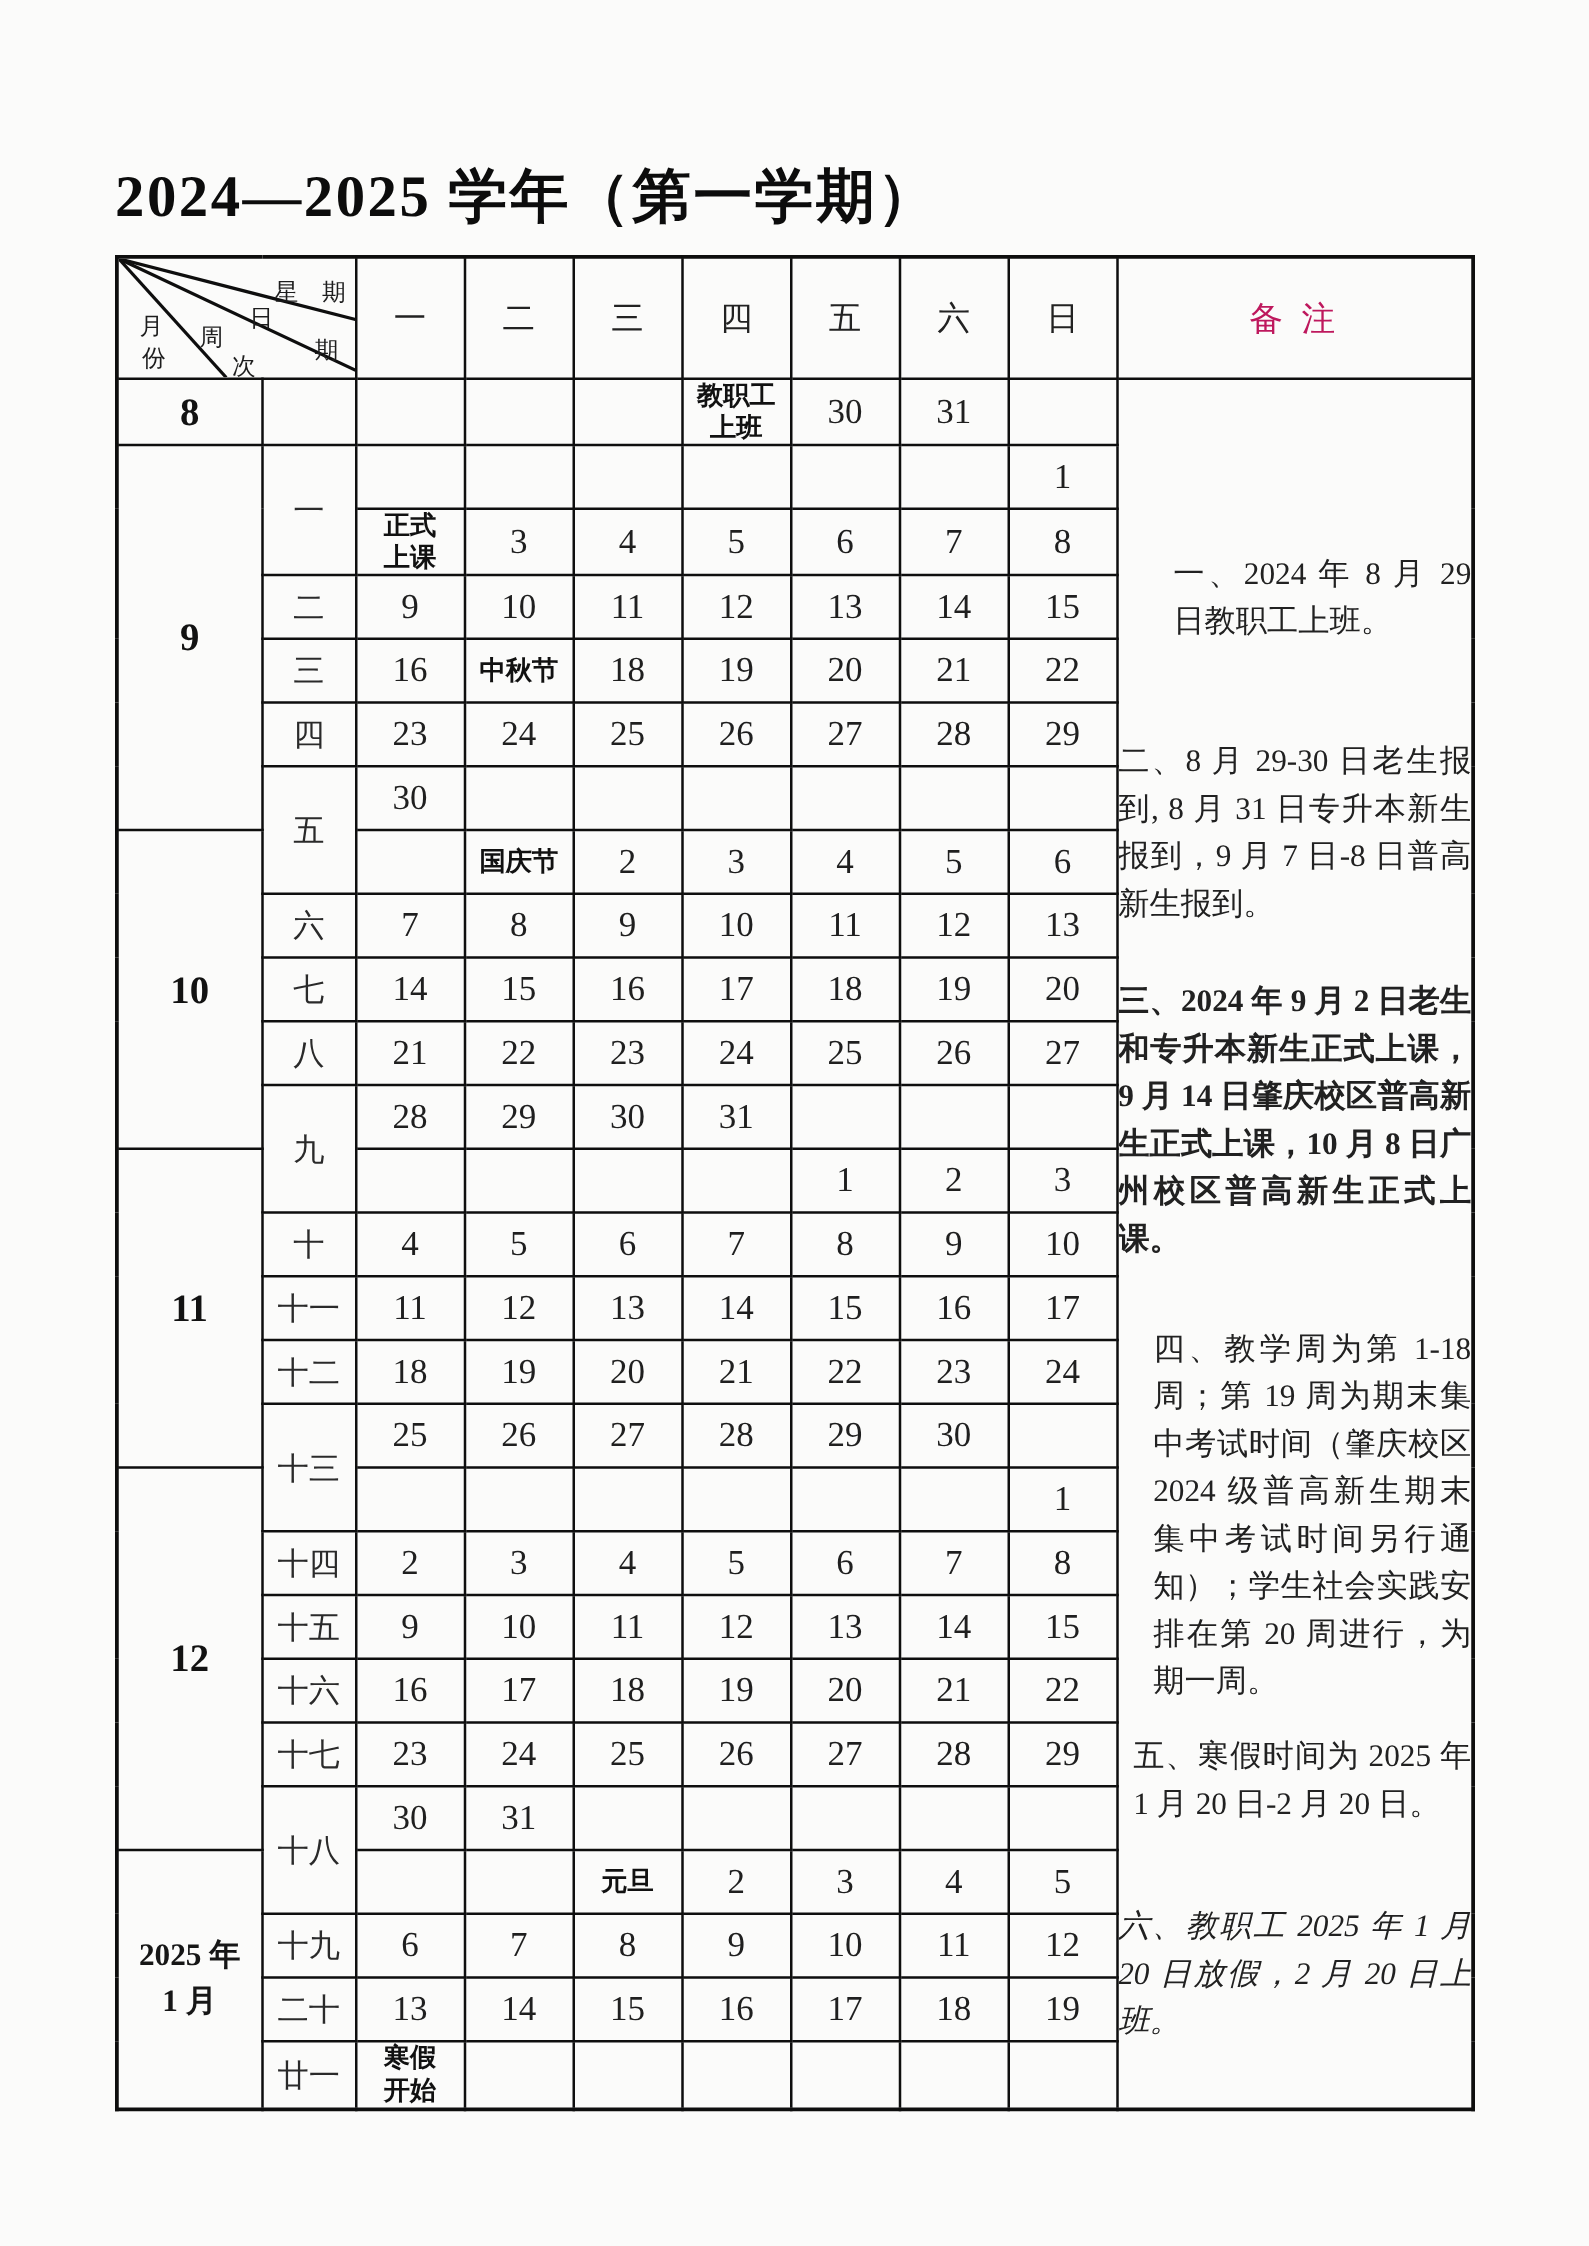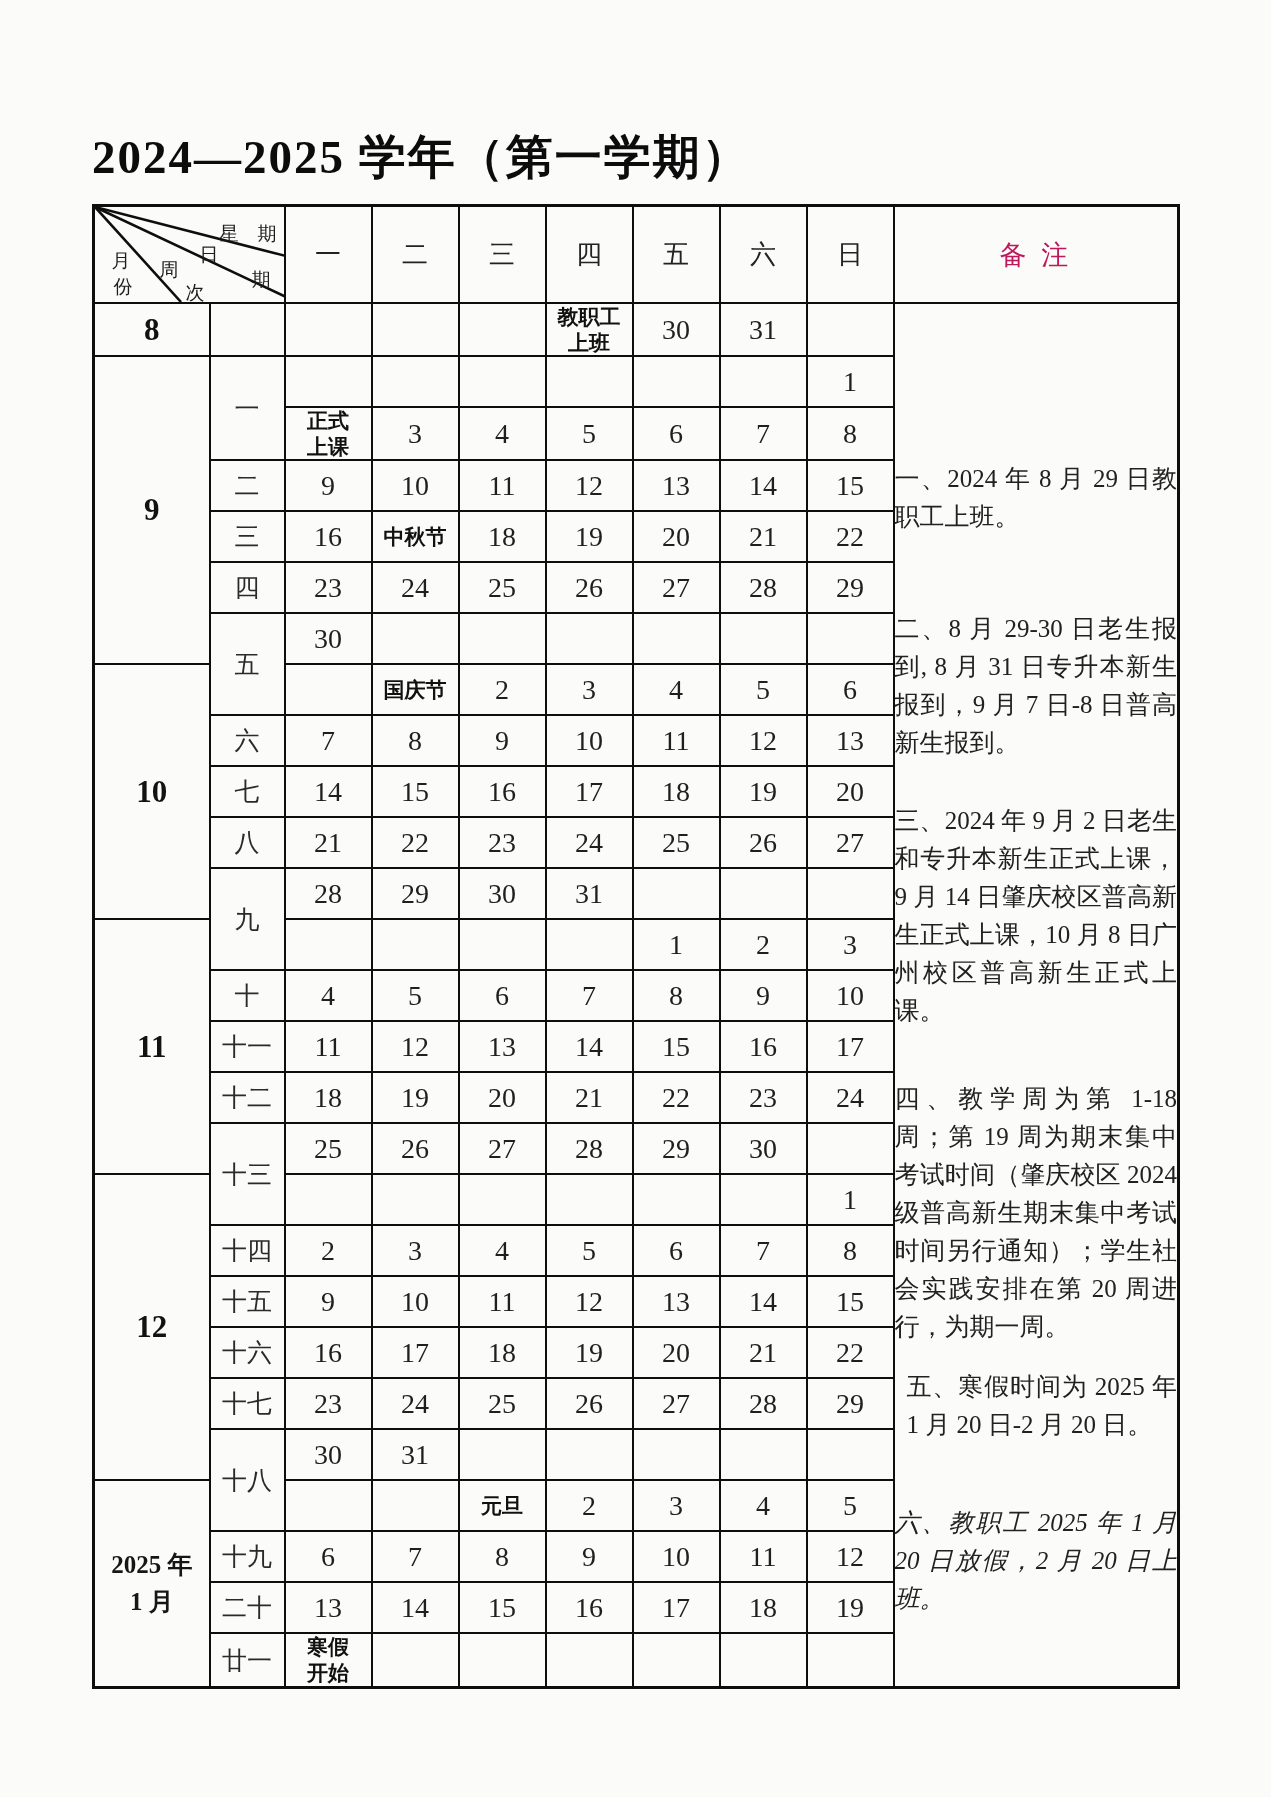--- a/index.html
+++ b/index.html
@@ -49,22 +49,22 @@
     white-space:pre-line;color:#111;
   }
   td.remarks{
     vertical-align:top;text-align:left;
     padding:0 13px 0 17px;
   }
   .note{
     font-size:25px;line-height:38px;
     text-align:justify;color:#212121;
   }
-  .n0{margin-top:88px;} .n1{margin-top:74px;} .n2{margin-top:40px;}
-  .n3{margin-top:50px;} .n4{margin-top:22px;padding-left:12px;} .n5{margin-top:60px;font-style:italic;}
+  .n0{margin-top:88px;padding-left:44px;} .n1{margin-top:74px;} .n2{margin-top:40px;font-weight:bold;}
+  .n3{margin-top:50px;margin-left:28px;} .n4{margin-top:22px;padding-left:12px;} .n5{margin-top:60px;font-style:italic;}
   .corner-text{font-size:19px;fill:#1d1d1d;font-family:"Liberation Serif",serif;}
 </style>
 </head>
 <body>
 
 <div class="title">2024—2025 学年（第一学期）</div>
 
 <table class="cal">
   <colgroup>
     <col style="width:116px">

